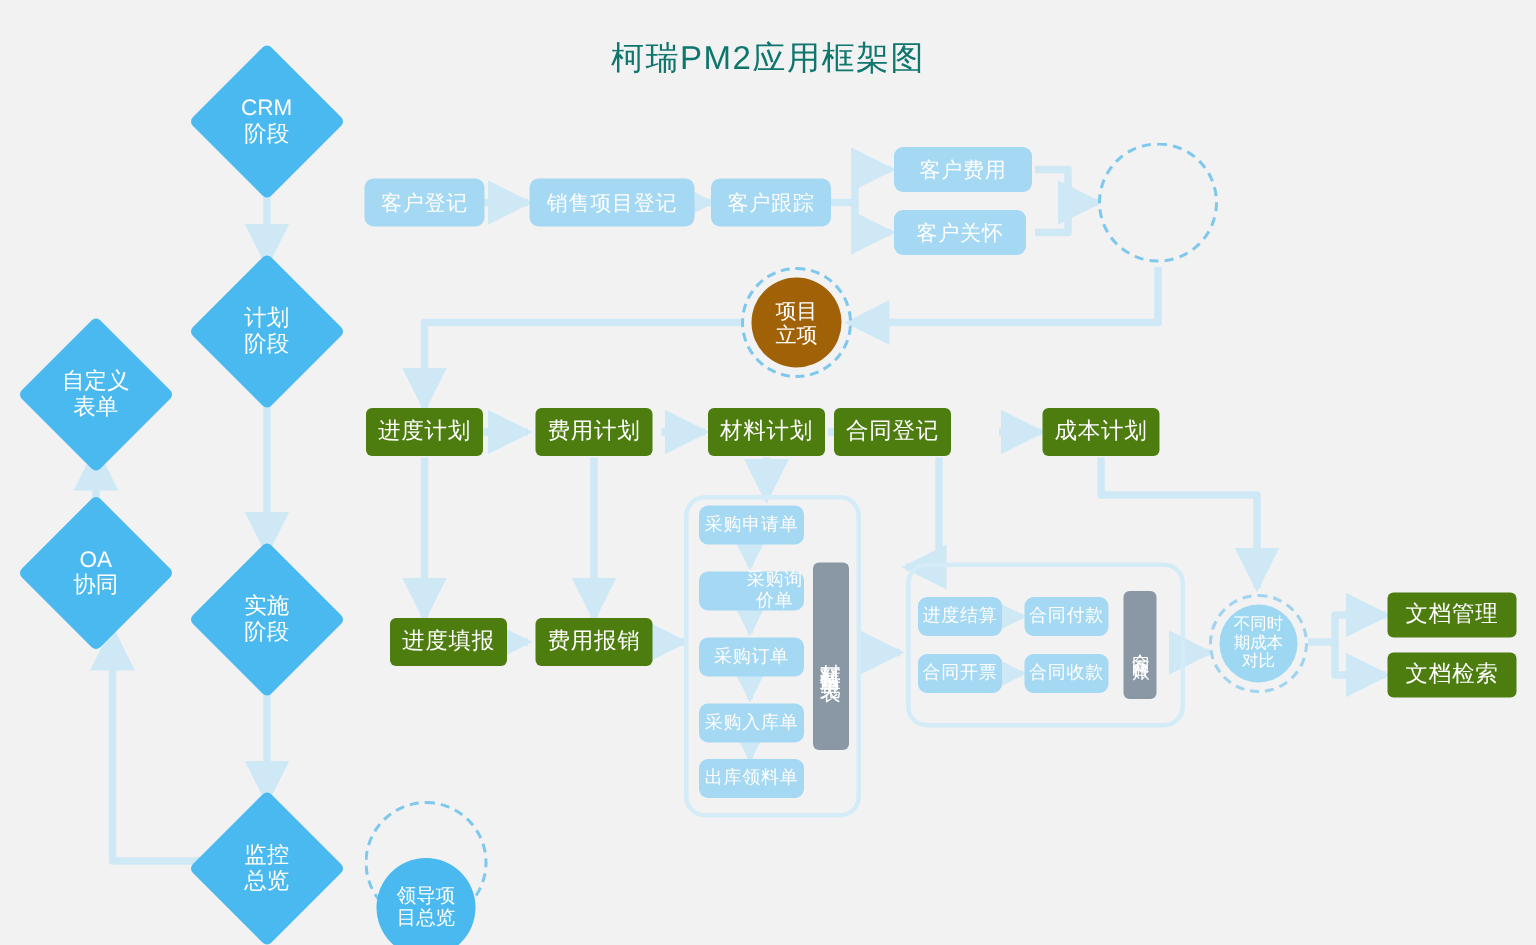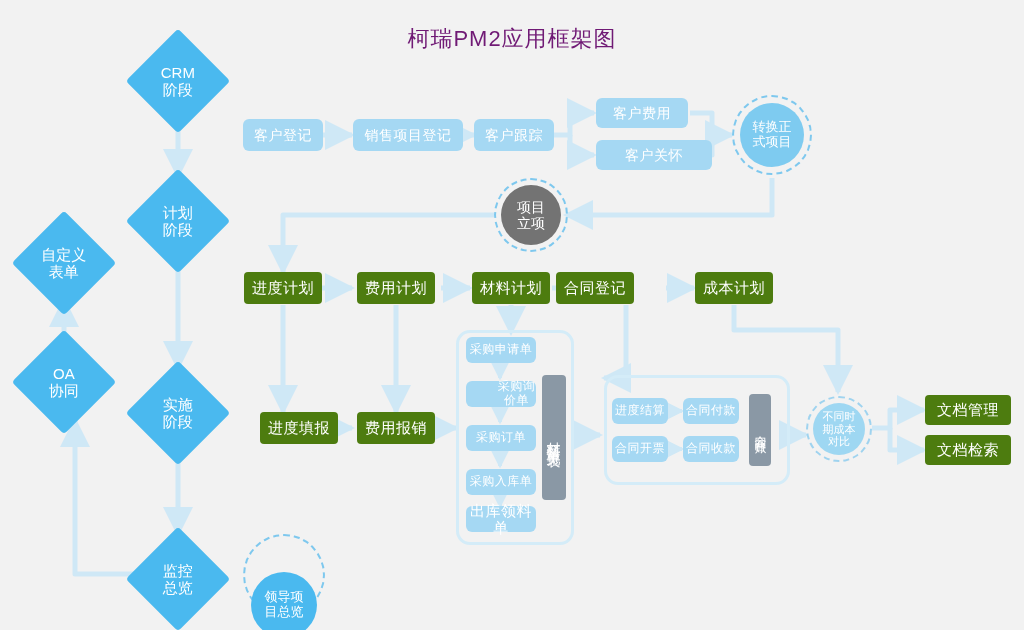--- a/index.html
+++ b/index.html
@@ -28,21 +28,21 @@
   .ring{position:absolute;border-radius:50%;border:2px dashed #7ec8ee;box-sizing:border-box;}
   .ring.light{border-color:#9fd3ef;}
   
   .vbox{background:#8a98a5;border-radius:4px;color:#fff;font-size:14px;
         writing-mode:vertical-rl;text-orientation:upright;letter-spacing:2px;
         display:flex;align-items:center;justify-content:center;}
   
   .group{position:absolute;border:3px solid #d4ecf8;border-radius:14px;box-sizing:border-box;}
 
   #title{position:absolute;left:0;top:24px;width:1024px;text-align:center;
-         color:#701a75;font-size:22px;letter-spacing:1px;}
+         color:#0f766e;font-size:22px;letter-spacing:1px;}
 </style>
 </head>
 <body>
 
 <div id="stage">
 
   <div id="title">柯瑞PM2应用框架图</div>
 
   <svg class="edges" viewBox="0 0 1024 630" xmlns="http://www.w3.org/2000/svg">
     <defs>
@@ -143,33 +143,28 @@
   </div>
   <div class="node box-light" style="left:353px;top:119px;width:110px;height:32px;">
     <span>销售项目登记</span>
   </div>
   <div class="node box-light" style="left:474px;top:119px;width:80px;height:32px;">
     <span>客户跟踪</span>
   </div>
   <div class="node box-light" style="left:596px;top:98px;width:92px;height:30px;">
     <span>客户费用</span>
   </div>
-  <div class="node box-light" style="left:596px;top:140px;width:116px;height:30px;">
+  <div class="node box-light" style="left:596px;top:140px;width:88px;height:30px;">
     <span>客户关怀</span>
   </div>
 
   <div class="ring" style="left:732px;top:95px;width:80px;height:80px;"></div>
-  <div class="node circle" style="left:740px;top:103px;width:64px;height:64px;background:#7ecbf0;font-size:13px;">
-    <span>
-      <span>转换正</span><br><span>式项目</span>
-    </span>
-  </div>
 
   <div class="ring" style="left:494px;top:178px;width:74px;height:74px;"></div>
-  <div class="node circle" style="left:501px;top:185px;width:60px;height:60px;background:#737373;font-size:14px;">
+  <div class="node circle" style="left:501px;top:185px;width:60px;height:60px;background:#a16207;font-size:14px;">
     <span>
       <span>项目</span><br><span>立项</span>
     </span>
   </div>
 
   <div class="node box-strong" style="left:244px;top:272px;width:78px;height:32px;">
     <span>进度计划</span>
   </div>
   <div class="node box-strong" style="left:357px;top:272px;width:78px;height:32px;">
     <span>费用计划</span>
@@ -198,21 +193,21 @@
   </div>
   <div class="node box-light" style="left:466px;top:381px;width:70px;height:26px;font-size:12px;padding-left:31px;">
     <span>采购询价单</span>
   </div>
   <div class="node box-light" style="left:466px;top:425px;width:70px;height:26px;font-size:12px;">
     <span>采购订单</span>
   </div>
   <div class="node box-light" style="left:466px;top:469px;width:70px;height:26px;font-size:12px;">
     <span>采购入库单</span>
   </div>
-  <div class="node box-light" style="left:466px;top:506px;width:70px;height:26px;font-size:15px;">
+  <div class="node box-light" style="left:466px;top:506px;width:70px;height:26px;font-size:12px;">
     <span>出库领料单</span>
   </div>
   <div class="vbox" style="position:absolute;left:542px;top:375px;width:24px;height:125px;">
     <span>材料清单一览表</span>
   </div>
 
   <div class="group" style="left:604px;top:375px;width:186px;height:110px;"></div>
 
   <div class="node box-light" style="left:612px;top:398px;width:56px;height:26px;font-size:12px;align-items:center;">
     <span>进度结算</span>

